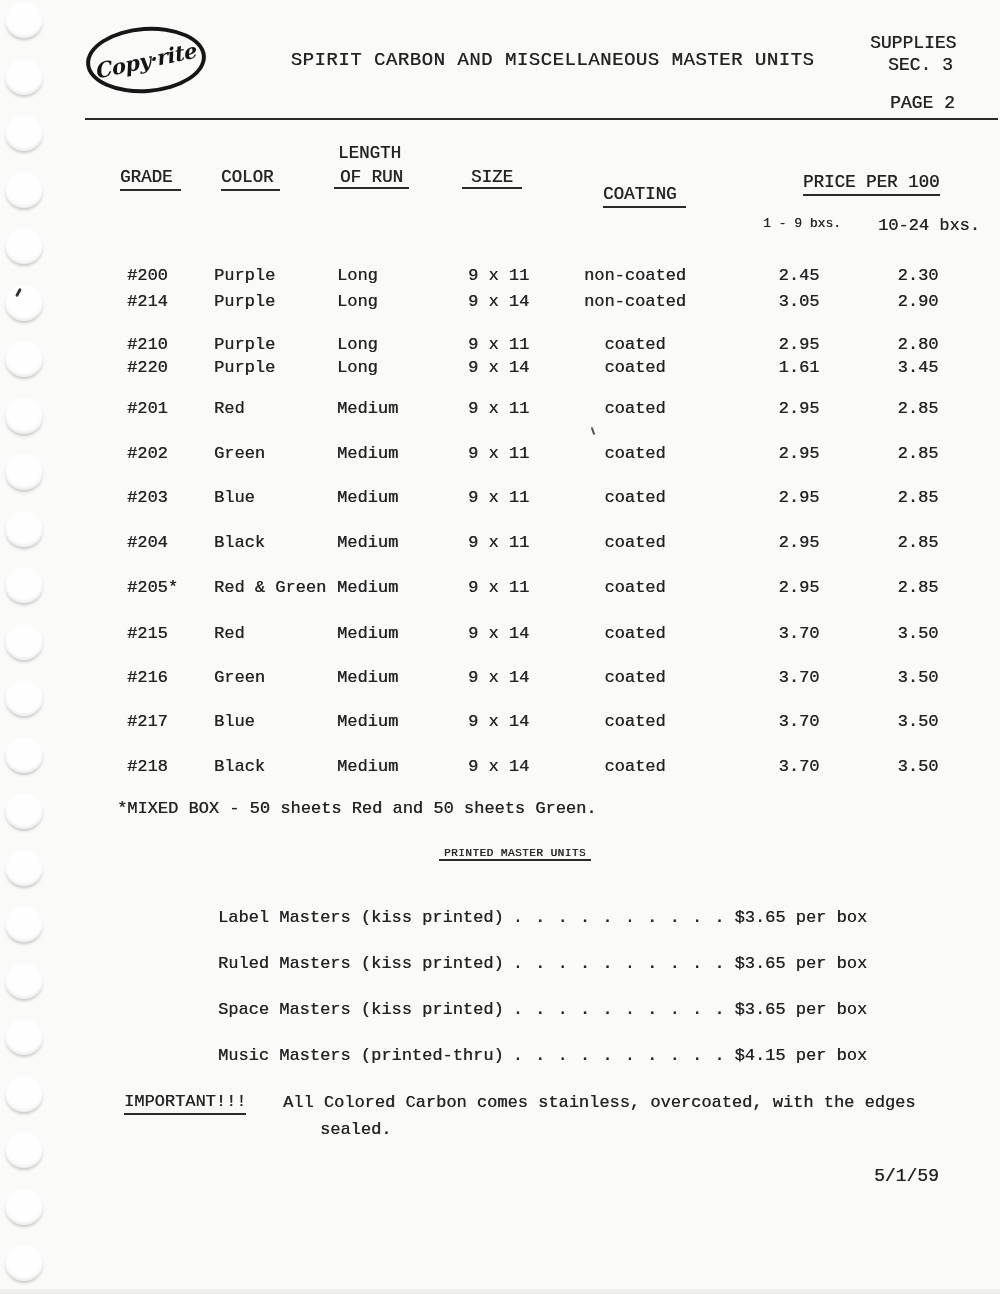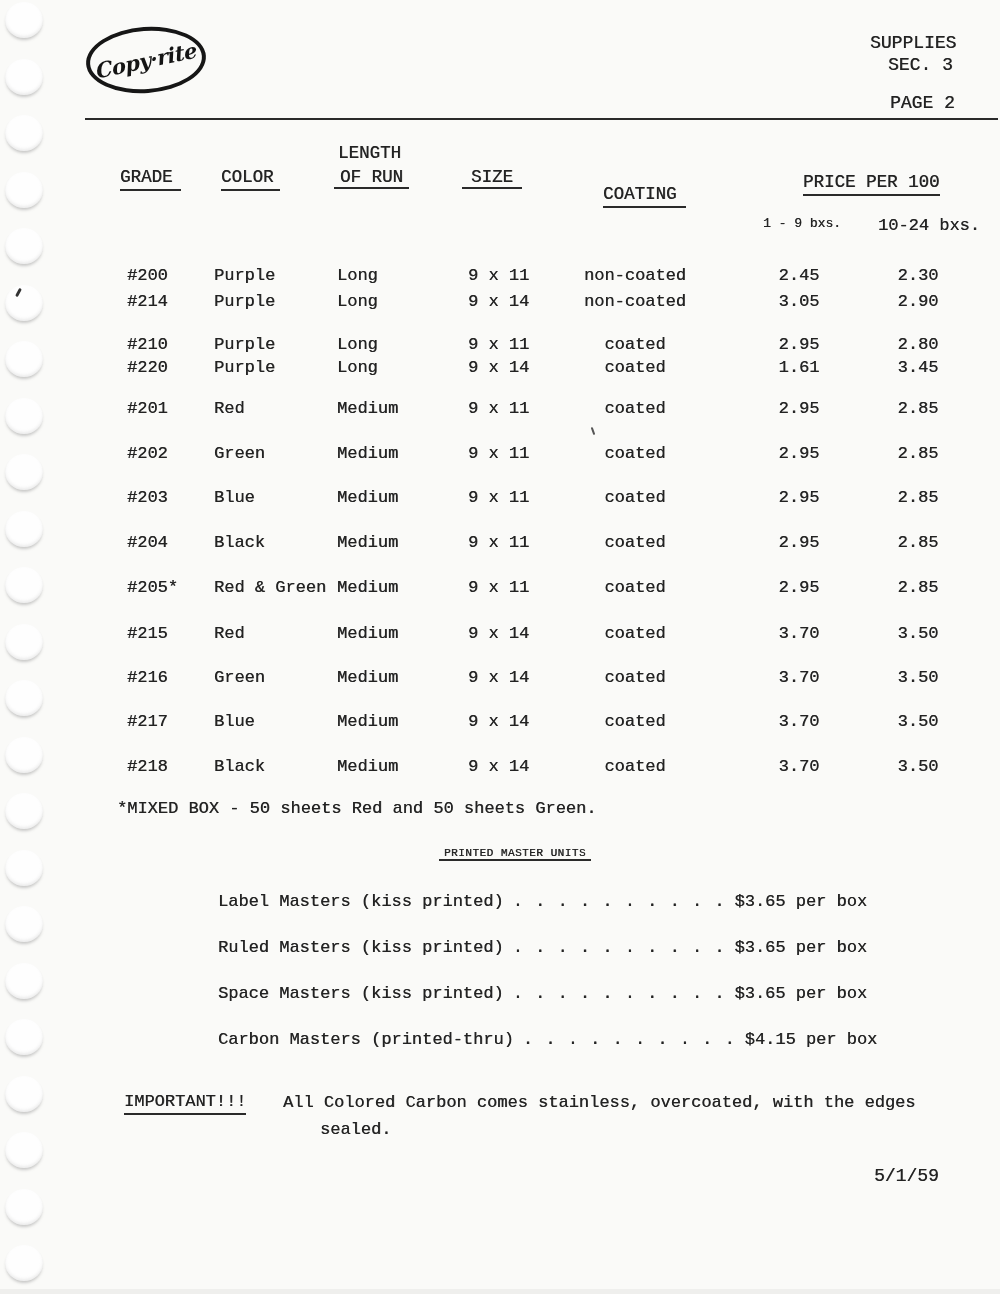--- a/index.html
+++ b/index.html
@@ -45,21 +45,21 @@
   .c-length  { left:337px; width:100px; text-align:left; }
   .c-size    { left:468px; width:90px;  text-align:left; }
   .c-coating { left:560px; width:150px; text-align:center; }
   .c-p1      { left:754px; width:90px;  text-align:center; }
   .c-p2      { left:873px; width:90px;  text-align:center; }
 
   .footnote { left:117px; top:799px; font-size:17px; }
 
   
   .pmu-title { left:397px; top:847px; width:236px; text-align:center; font-size:11px; letter-spacing:0.5px; }
-  .pmu-item { position:absolute; left:218px; width:700px; height:22px; font-size:17px; }
+  .pmu-item { position:absolute; left:218px; width:700px; height:22px; font-size:17px;margin-top:16px; }
   .pmu-item .leader { margin:0 9px; letter-spacing:1px; }
 
   
   .imp-label { left:124px; top:1092px; font-size:17px; }
   .imp-line1 { left:283px; top:1093px; font-size:17px; }
   .imp-line2 { left:320px; top:1120px; font-size:17px; }
   .date { left:874px; top:1166px; font-size:18px; }
 
   
   .speck1 { position:absolute; left:17px; top:288px; width:3px; height:9px; background:#333; transform:rotate(28deg); border-radius:2px; }
@@ -93,20 +93,21 @@
       <div class="hole" style="top: 1019px;"></div>
       <div class="hole" style="top: 1075.5px;"></div>
       <div class="hole" style="top: 1132px;"></div>
       <div class="hole" style="top: 1188.5px;"></div>
       <div class="hole" style="top: 1245px;"></div>
     </div>
 
   <div class="logo">
     <span>Copy·rite</span>
   </div>
+  <div class="abs tw doc-title">SPIRIT CARBON AND MISCELLANEOUS MASTER UNITS</div>
   <div class="abs tw hdr-right" style="left:870px;top:33px;">SUPPLIES</div>
   <div class="abs tw hdr-right" style="left:888px;top:55px;">SEC. 3</div>
   <div class="abs tw hdr-right" style="left:890px;top:93px;text-align:center;">PAGE 2</div>
   <div class="rule"></div>
 
   <div class="abs tw thead" style="left:120px;top:167px;"><span class="ul" style="padding-right:8px;">GRADE</span></div>
   <div class="abs tw thead" style="left:221px;top:167px;"><span class="ul" style="padding-right:6px;">COLOR</span></div>
   <div class="abs tw thead" style="left:338px;top:143px;">LENGTH</div>
   <div class="abs tw thead" style="left:334px;top:167px;"><span class="ul" style="padding:0 6px;">OF RUN</span></div>
   <div class="abs tw thead" style="left:462px;top:167px;"><span class="ul" style="padding:0 9px;">SIZE</span></div>
@@ -235,21 +236,21 @@
       </div>
     </div>
 
   <div class="abs tw footnote">*MIXED BOX - 50 sheets Red and 50 sheets Green.</div>
 
   <div class="abs tw pmu-title"><span class="ul" style="padding:0 5px;">PRINTED MASTER UNITS</span></div>
   <div id="pmu">
       <div class="pmu-item tw" style="top: 892px;"><span>Label Masters (kiss printed)</span><span class="leader">. . . . . . . . . .</span><span>$3.65 per box</span></div>
       <div class="pmu-item tw" style="top: 938px;"><span>Ruled Masters (kiss printed)</span><span class="leader">. . . . . . . . . .</span><span>$3.65 per box</span></div>
       <div class="pmu-item tw" style="top: 984px;"><span>Space Masters (kiss printed)</span><span class="leader">. . . . . . . . . .</span><span>$3.65 per box</span></div>
-      <div class="pmu-item tw" style="top: 1030px;"><span>Carbon Masters (printed-thru)</span><span class="leader">. . . . . . . . . .</span><span>$4.15 per box</span></div>
+      <div class="pmu-item tw" style="top: 1030px;"><span>Music Masters (printed-thru)</span><span class="leader">. . . . . . . . . .</span><span>$4.15 per box</span></div>
     </div>
 
   <div class="abs tw imp-label"><span class="ul">IMPORTANT!!!</span></div>
   <div class="abs tw imp-line1">All Colored Carbon comes stainless, overcoated, with the edges</div>
   <div class="abs tw imp-line2">sealed.</div>
 
   <div class="abs tw date">5/1/59</div>
 
   <div class="speck1"></div>
   <div class="speck2"></div>

